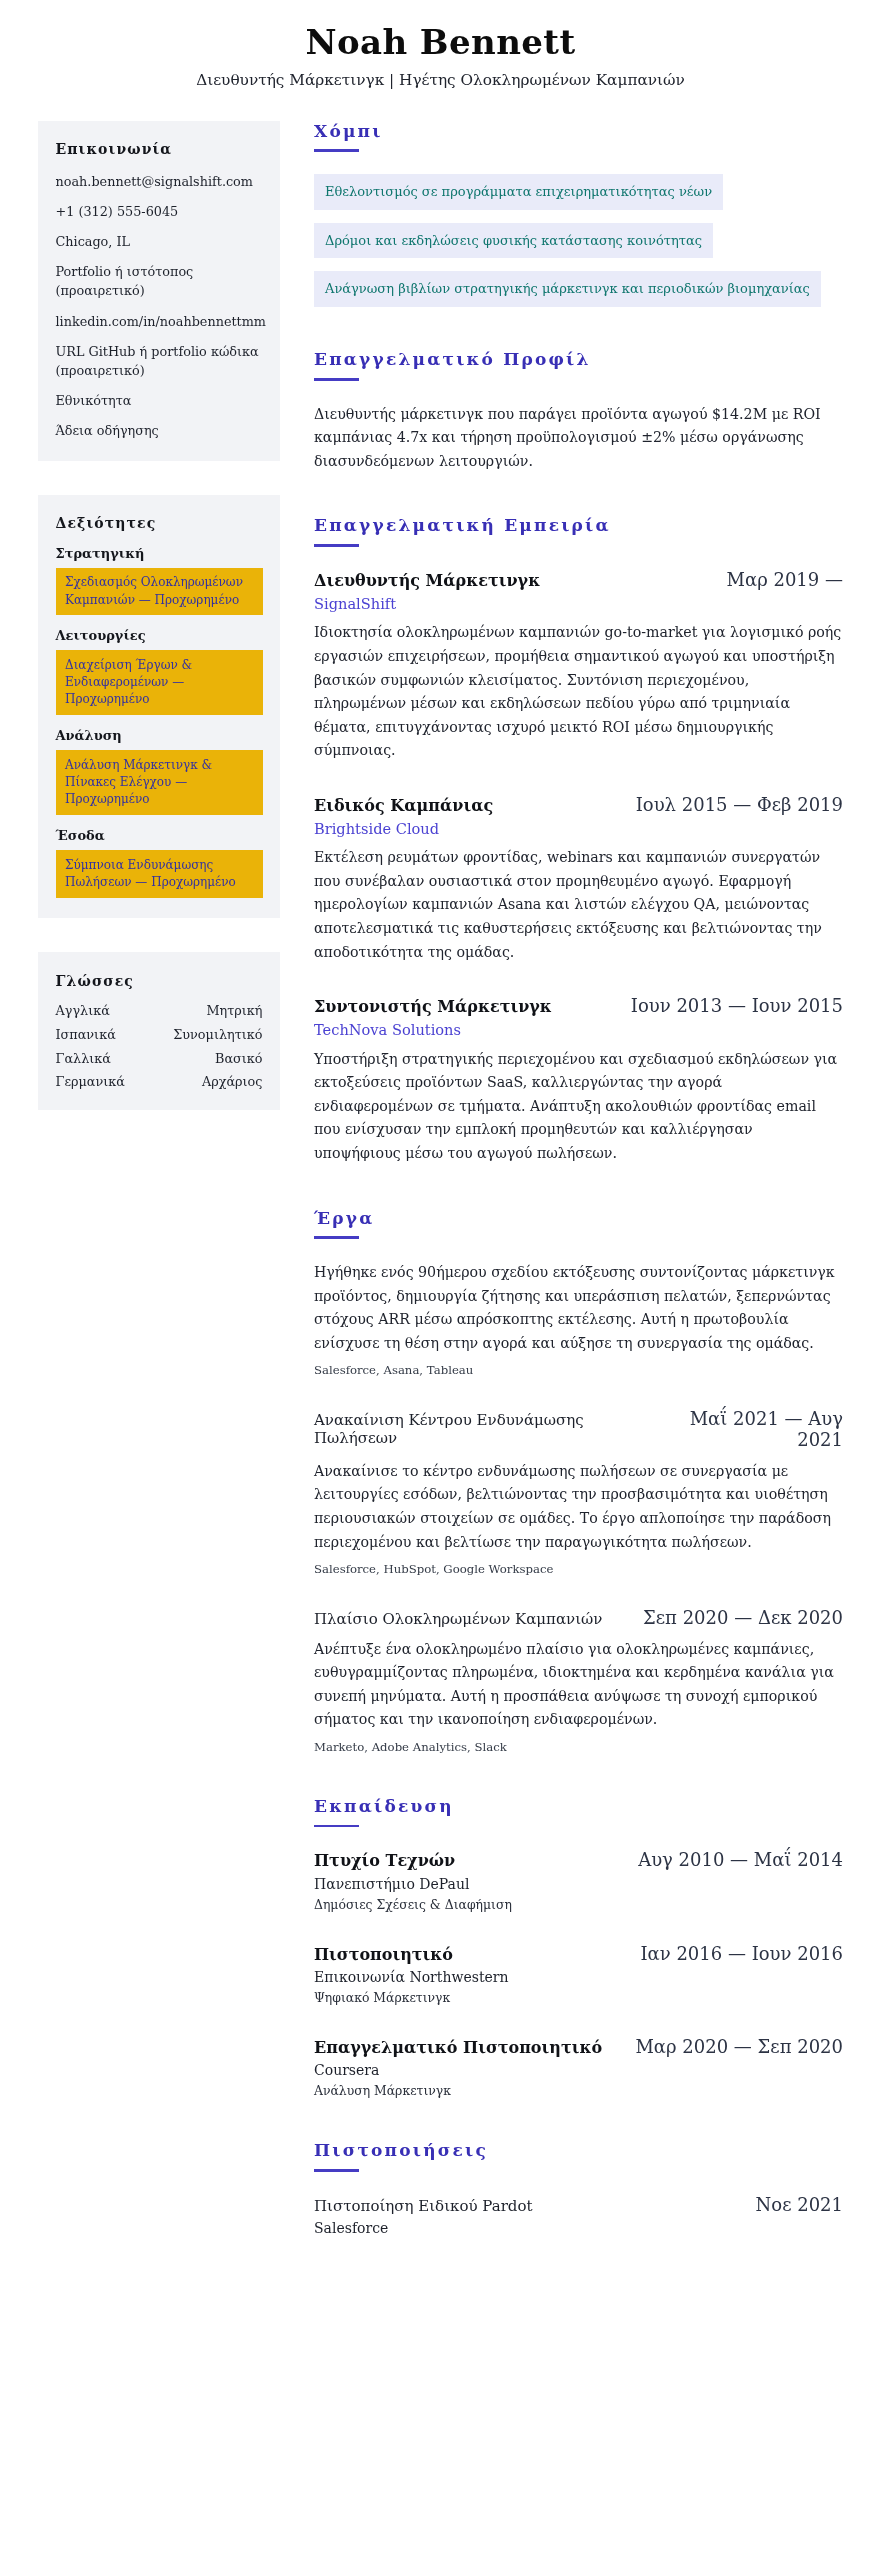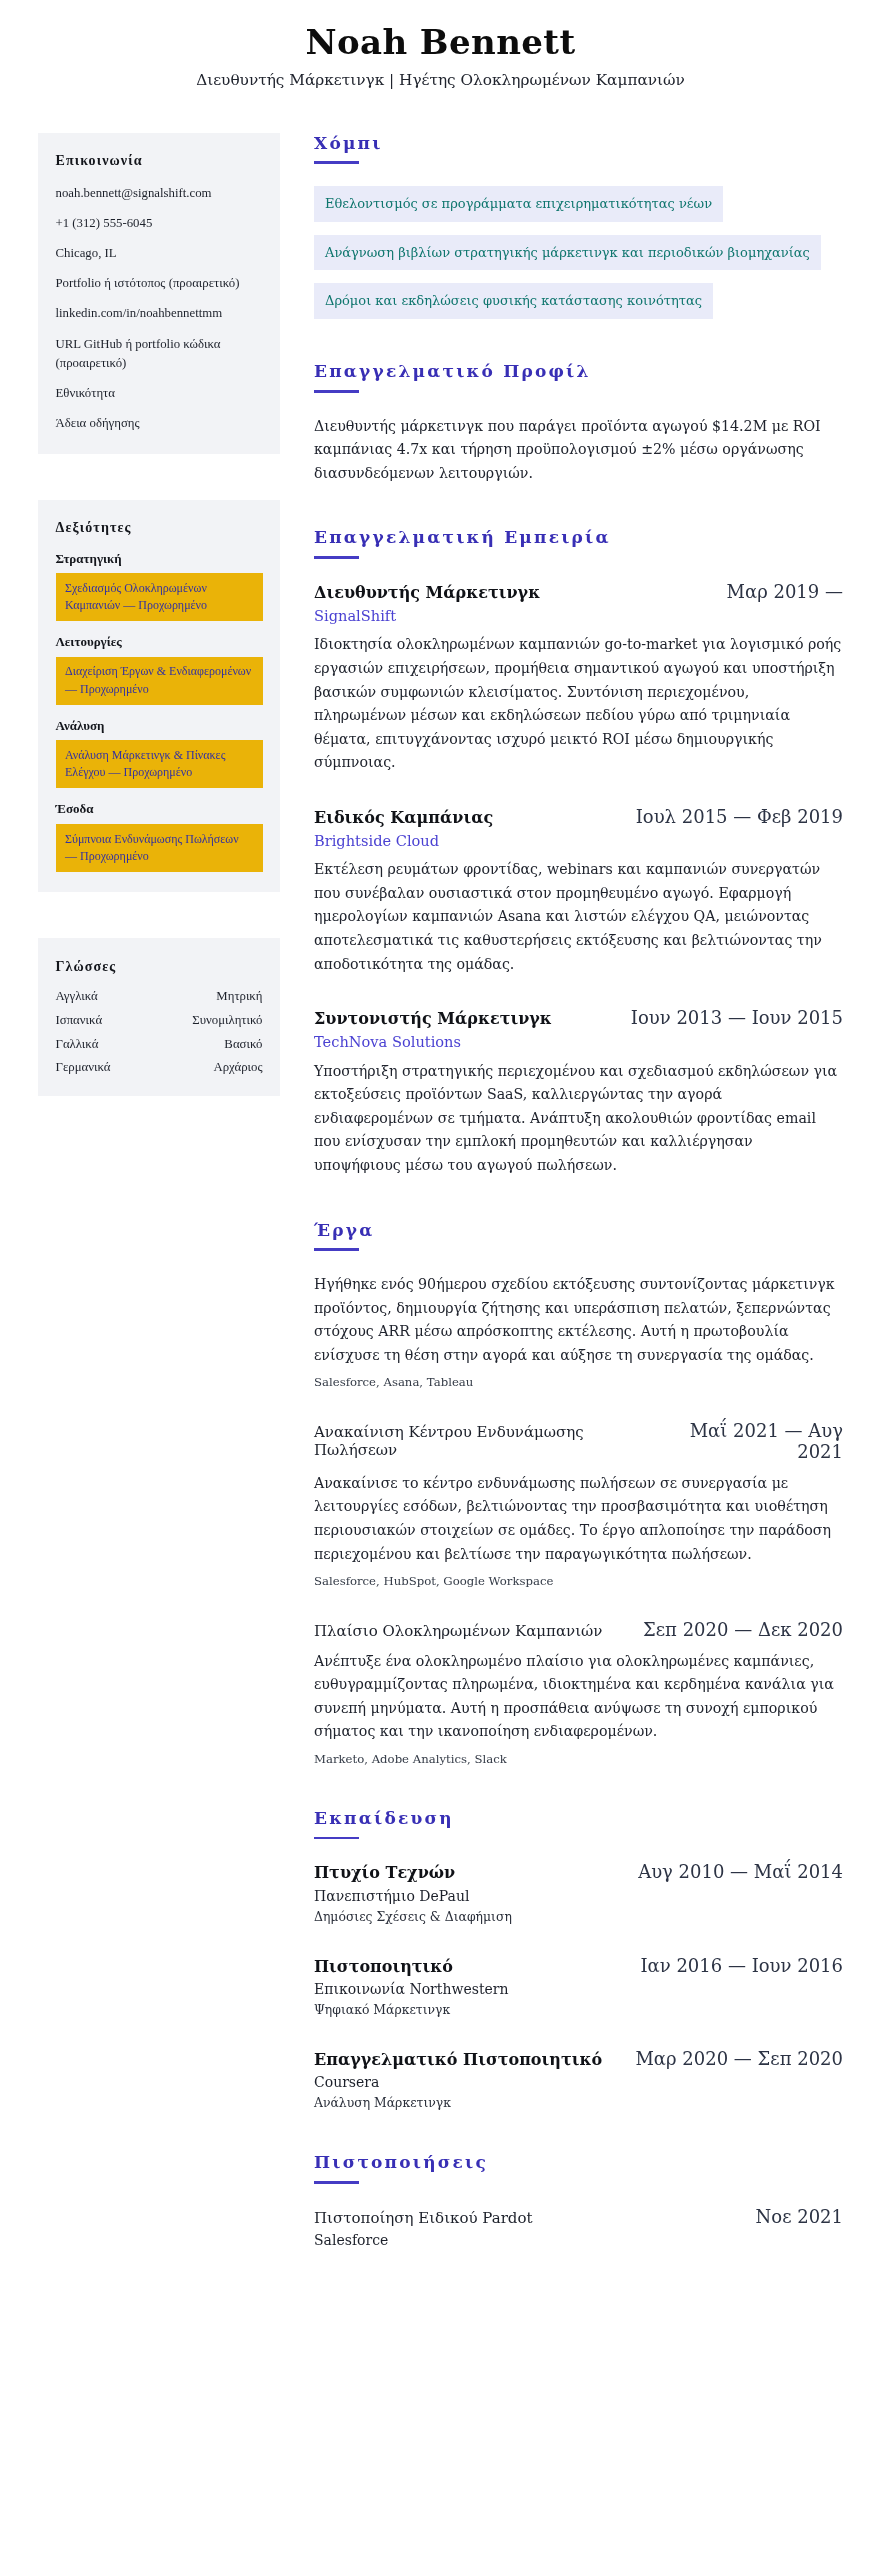--- a/index.html
+++ b/index.html
@@ -7,27 +7,27 @@
   body {
     width: 875px;
     margin: 0 auto;
     background: #ffffff;
     font-family: "DejaVu Serif", "Liberation Serif", serif;
     color: #1f2430;
   }
   .page { padding: 22px 32px 44px 38px; }
 
   
-  .header { text-align: center; margin-bottom: 44px; }
+  .header { text-align: center; margin-bottom: 32px; }
   .name { font-size: 34px; font-weight: bold; color: #0d0d0d; letter-spacing: 0.4px; }
   .subtitle { font-size: 15.3px; margin-top: 8.7px; color: #20242e; }
 
   
   .columns { display: flex; gap: 34px; align-items: flex-start; }
-  .sidebar { width: 242px; flex-shrink: 0; display: flex; flex-direction: column; gap: 46px; font-family: Liberation Serif, serif; }
+  .sidebar { width: 242px; flex-shrink: 0; display: flex; flex-direction: column; gap: 34px; }
   .main { flex: 1; min-width: 0; }
 
   
   .side-box { background: #f2f3f6; padding: 20.4px 17.5px; }
   .side-title { font-weight: bold; font-size: 14px; letter-spacing: 1.1px; color: #14161c; margin-bottom: 14.6px; }
   .contact-item { font-size: 12.8px; line-height: 1.5; margin-bottom: 11px; color: #1d212b; }
   .contact-item:last-child { margin-bottom: 0; }
 
   .skill-group-label { font-weight: bold; font-size: 13px; margin: 13px 0 6.6px; color: #14161c; }
   .skill-group:first-of-type .skill-group-label { margin-top: 0; }
@@ -134,22 +134,22 @@
       </div>
 
     </div>
 
     <div class="main">
 
       <div class="section">
         <div class="section-title">Χόμπι</div>
         <div class="section-underline"></div>
         <div class="hobby-chip">Εθελοντισμός σε προγράμματα επιχειρηματικότητας νέων</div>
+        <div class="hobby-chip">Δρόμοι και εκδηλώσεις φυσικής κατάστασης κοινότητας</div>
         <div class="hobby-chip">Ανάγνωση βιβλίων στρατηγικής μάρκετινγκ και περιοδικών βιομηχανίας</div>
-        <div class="hobby-chip">Δρόμοι και εκδηλώσεις φυσικής κατάστασης κοινότητας</div>
       </div>
 
       <div class="section">
         <div class="section-title">Επαγγελματικό Προφίλ</div>
         <div class="section-underline"></div>
         <div class="profile-text">Διευθυντής μάρκετινγκ που παράγει προϊόντα αγωγού $14.2M με ROI καμπάνιας 4.7x και τήρηση προϋπολογισμού ±2% μέσω οργάνωσης διασυνδεόμενων λειτουργιών.</div>
       </div>
 
       <div class="section">
         <div class="section-title">Επαγγελματική Εμπειρία</div>

